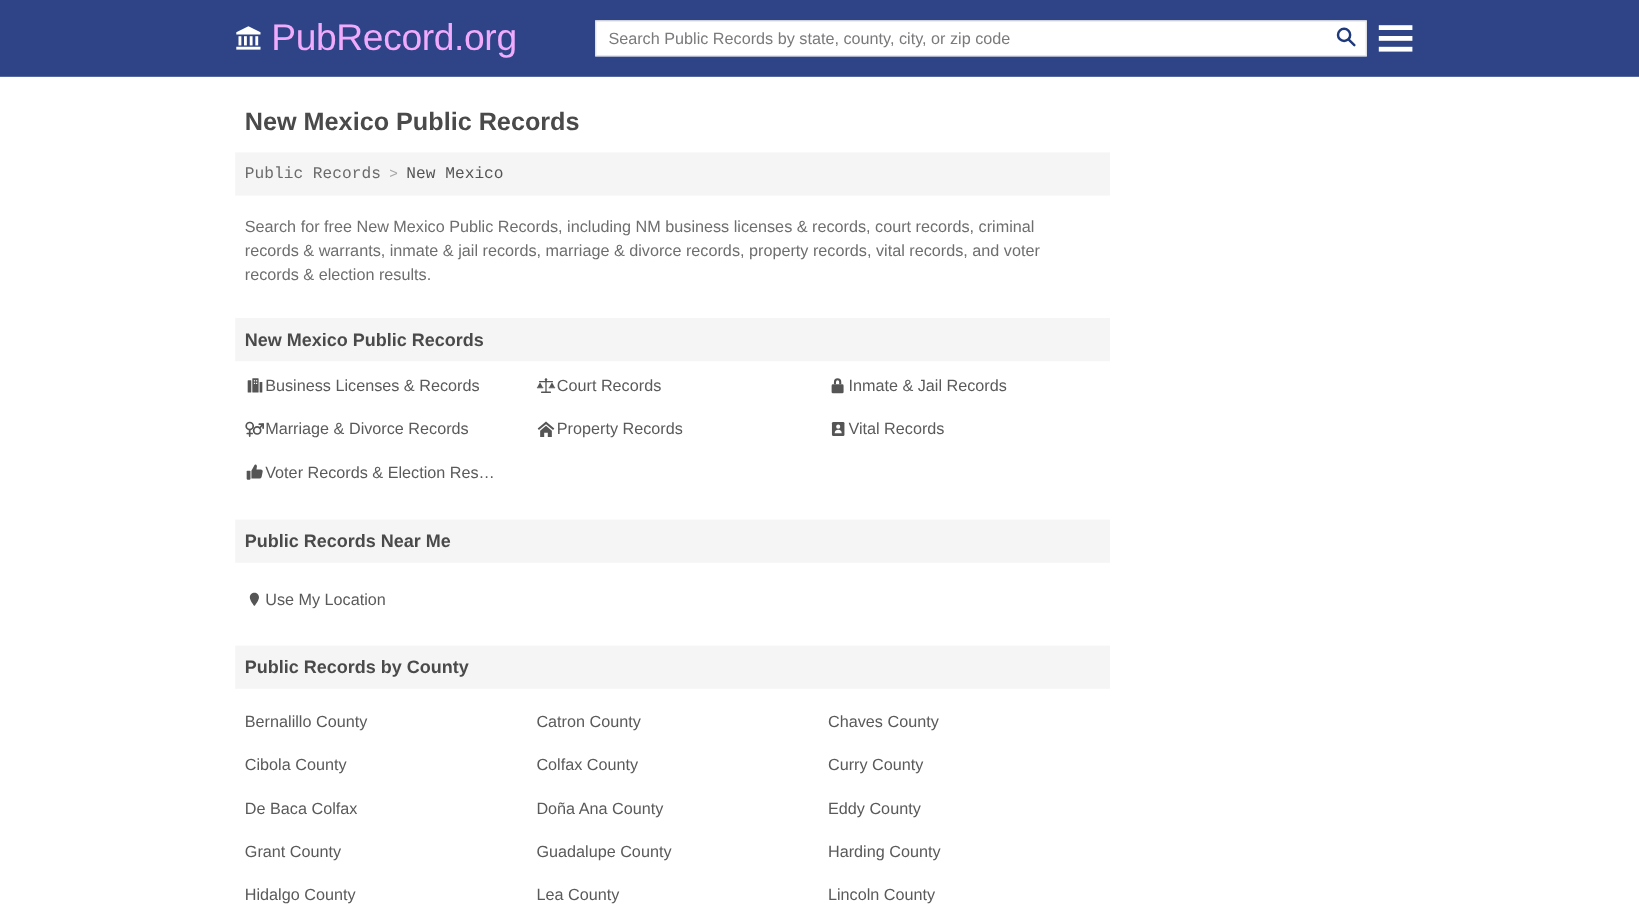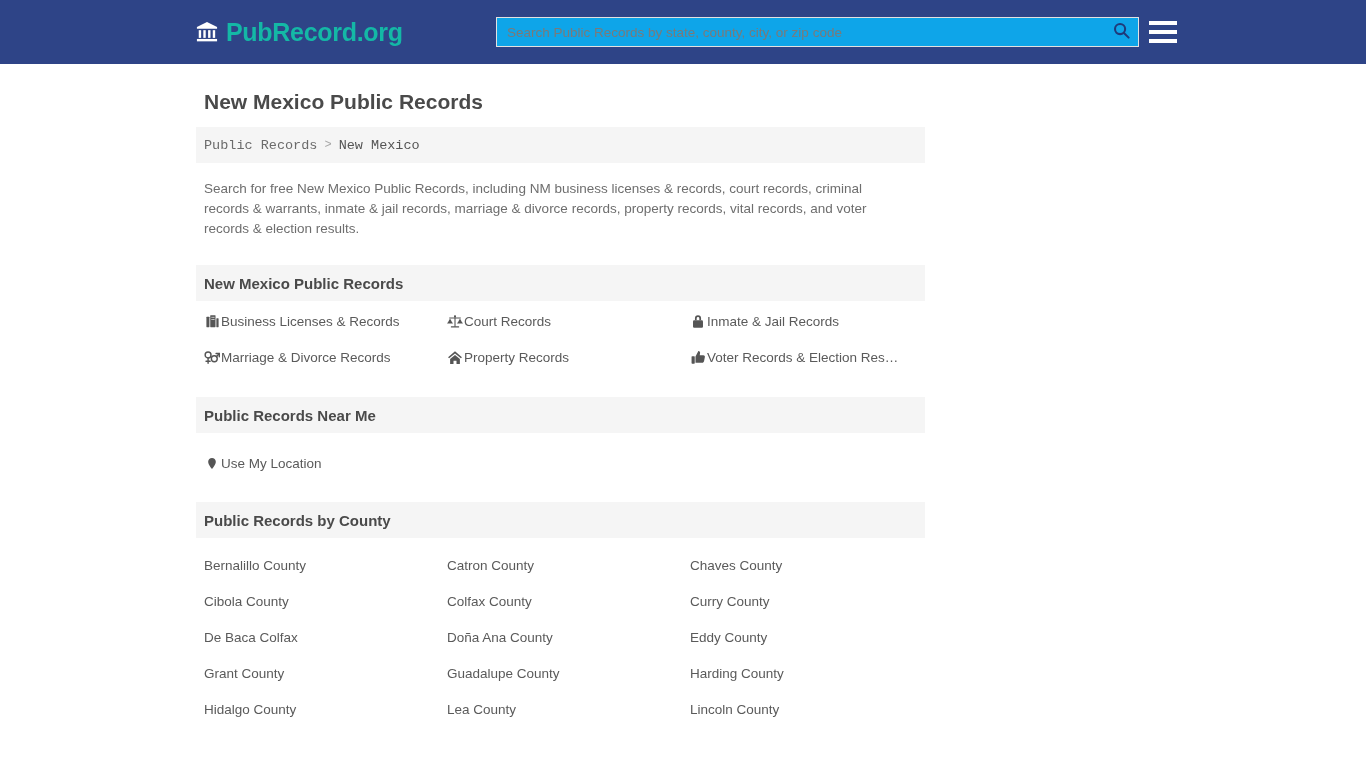--- a/index.html
+++ b/index.html
@@ -31,35 +31,35 @@
     gap: 8px;
     text-decoration: none;
   }
   .brand-icon {
     width: 22px;
     height: 22px;
     display: block;
     flex: 0 0 auto;
   }
   .brand-text {
-    color: #14b8a6;
-    font-size: 25px;
-    font-weight: bold;
+    color: #f0abfc;
+    font-size: 31px;
+    font-weight: normal;
     letter-spacing: -0.3px;
     line-height: 28px;
     white-space: nowrap;
   }
 
   .search-wrap {
     position: absolute;
     left: 496px;
     top: 17px;
     width: 643px;
     height: 30px;
-    background: #0ea5e9;
+    background: #ffffff;
     display: flex;
     align-items: center;
     border: 1px solid #e2e2e2;
   }
   .search-input {
     flex: 1 1 auto;
     height: 28px;
     border: 0;
     outline: none;
     padding: 0 10px;
@@ -322,20 +322,30 @@
     <a class="link-row-item" href="#">
       <span class="glyph">
         <svg viewBox="0 0 16 16" width="16" height="15" fill="#555555">
           <path d="M8 1.3 0.6 7.6l1.1 1.3L8 3.7l6.3 5.2 1.1-1.3z"></path>
           <path d="M8 5.2 2.8 9.6V15h3.6v-3.6h3.2V15h3.6V9.6z"></path>
         </svg>
       </span>
       <span class="link-label">Property Records</span>
     </a>
 
+    <a class="link-row-item" href="#">
+      <span class="glyph">
+        <svg viewBox="0 0 16 16" width="13" height="15" fill="#555555">
+          <rect x="1.6" y="0.8" width="12.8" height="14.4" rx="1.4"></rect>
+          <circle cx="8" cy="5.6" r="2.1" fill="#ffffff"></circle>
+          <path d="M4.4 12.4a3.6 3.6 0 0 1 7.2 0z" fill="#ffffff"></path>
+        </svg>
+      </span>
+      <span class="link-label">Vital Records</span>
+    </a>
 
     <a class="link-row-item" href="#">
       <span class="glyph">
         <svg viewBox="0 0 16 16" width="15" height="15" fill="#555555">
           <rect x="0.6" y="6.6" width="3.4" height="8" rx="0.7"></rect>
           <path d="M4.8 6.8 7.6 1.6c.2-.4.7-.6 1.1-.4.7.3 1.1 1 1 1.8l-.4 2.6h3.9c1 0 1.8.9 1.6 1.9l-.9 4.6c-.2.9-1 1.6-1.9 1.6H4.8z"></path>
         </svg>
       </span>
       <span class="link-label">Voter Records &amp; Election Res…</span>
     </a>

